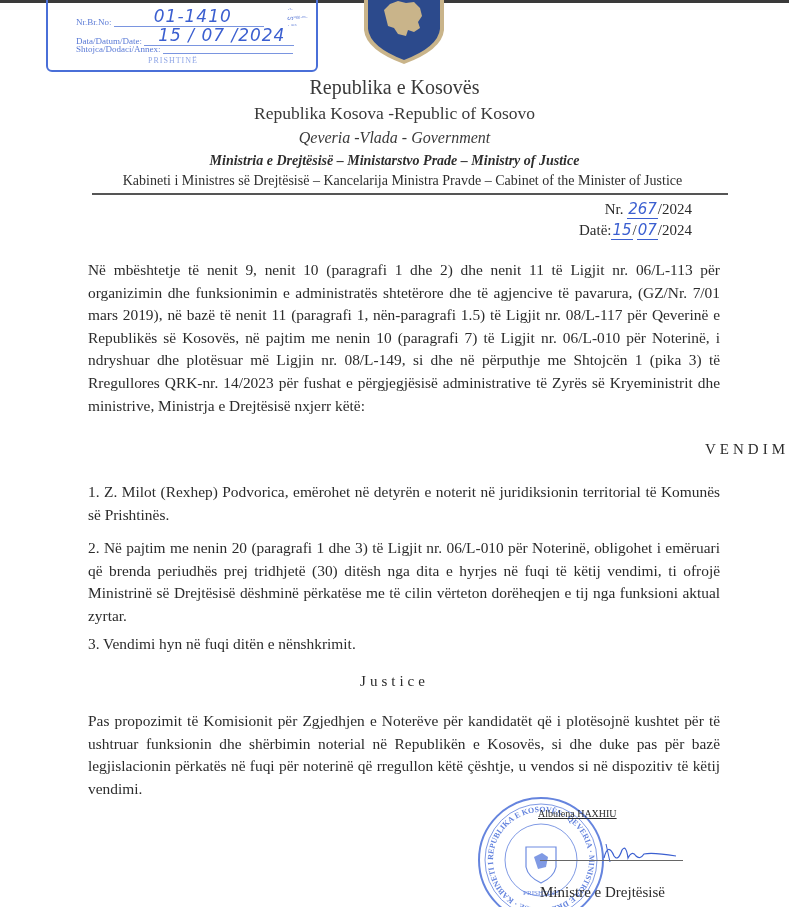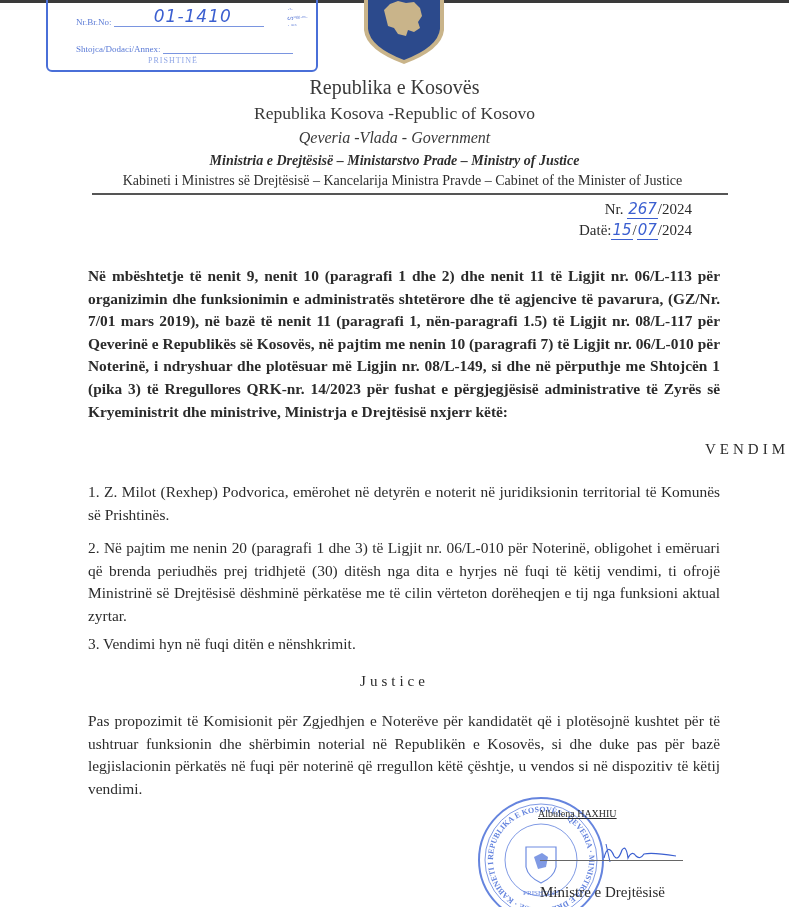--- a/index.html
+++ b/index.html
@@ -30,21 +30,21 @@
   .h5 { top:173px; font-size:14px; color:#2e2e2e; left:8px; }
   .rule { position:absolute; left:92px; top:193px; width:636px; height:2px; background:#555; }
 
   .refs { position:absolute; right:97px; top:199px; text-align:right; font-size:15px; line-height:21px; }
   .refs .hw { font-family:"DejaVu Sans",sans-serif; font-style:italic; color:#3b5fd0; font-size:15px;
               border-bottom:1px solid #3b5fd0; padding:0 1px; }
 
   
   .para { position:absolute; left:88px; width:632px; font-size:15.4px; line-height:22.6px;
           text-align:justify; color:#2b2b2b; }
-  .p-intro { top:265px;font-weight:bold; }
+  .p-intro { top:259px; }
   .title { position:absolute; left:0; width:789px; text-align:center; font-size:15px; letter-spacing:4px; color:#2b2b2b; }
   .t-vendim { top:441px;text-align:right; }
   .p1 { top:481px; }
   .p2 { top:537px; }
   .p3 { top:633px; }
   .t-arsy { top:673px; }
   .p-arsy { top:710px; }
 
   
   .seal { position:absolute; left:476px; top:795px; width:130px; height:130px; }
@@ -55,20 +55,24 @@
 </style>
 </head>
 <body>
 
 <div class="topbar"></div>
 
 <div class="stamp">
   <div class="row r1">
     <span>Nr.Br.No:</span>
     <span class="line" style="width:150px;"><span class="hw" style="margin-left:40px;">01-1410</span></span>
+  </div>
+  <div class="row r2">
+    <span>Data/Datum/Date:</span>
+    <span class="line" style="width:150px;"><span class="hw" style="margin-left:14px;">15 / 07 /2024</span></span>
   </div>
   <div class="row r3">
     <span>Shtojca/Dodaci/Annex:</span>
     <span class="line" style="width:130px;"></span>
   </div>
   <div class="scribble">·ꞌ·<br>ᔕᵘᵍᵍ·ᵐ·<br>· ᵃᵉˢ</div>
   <div class="city">PRISHTINË</div>
 </div>
 
 <svg class="coat" viewBox="0 0 84 64">

